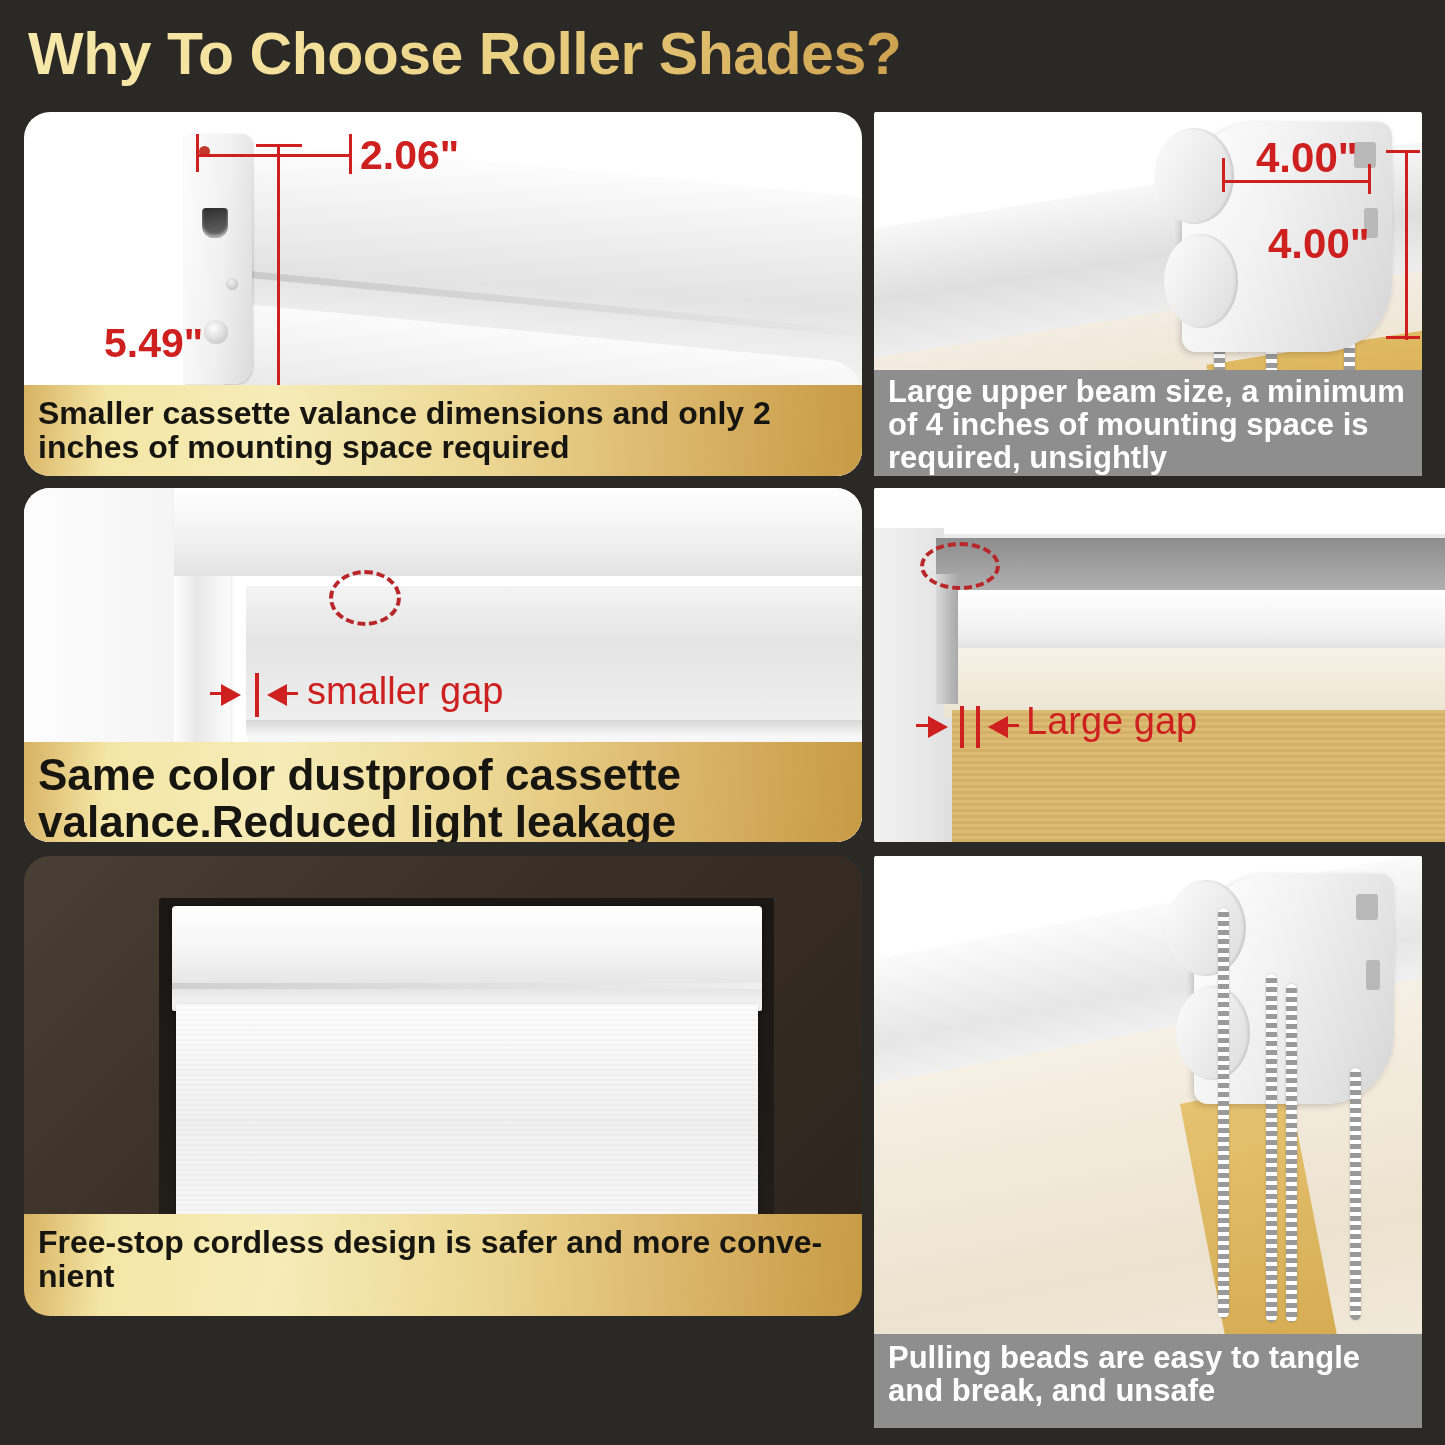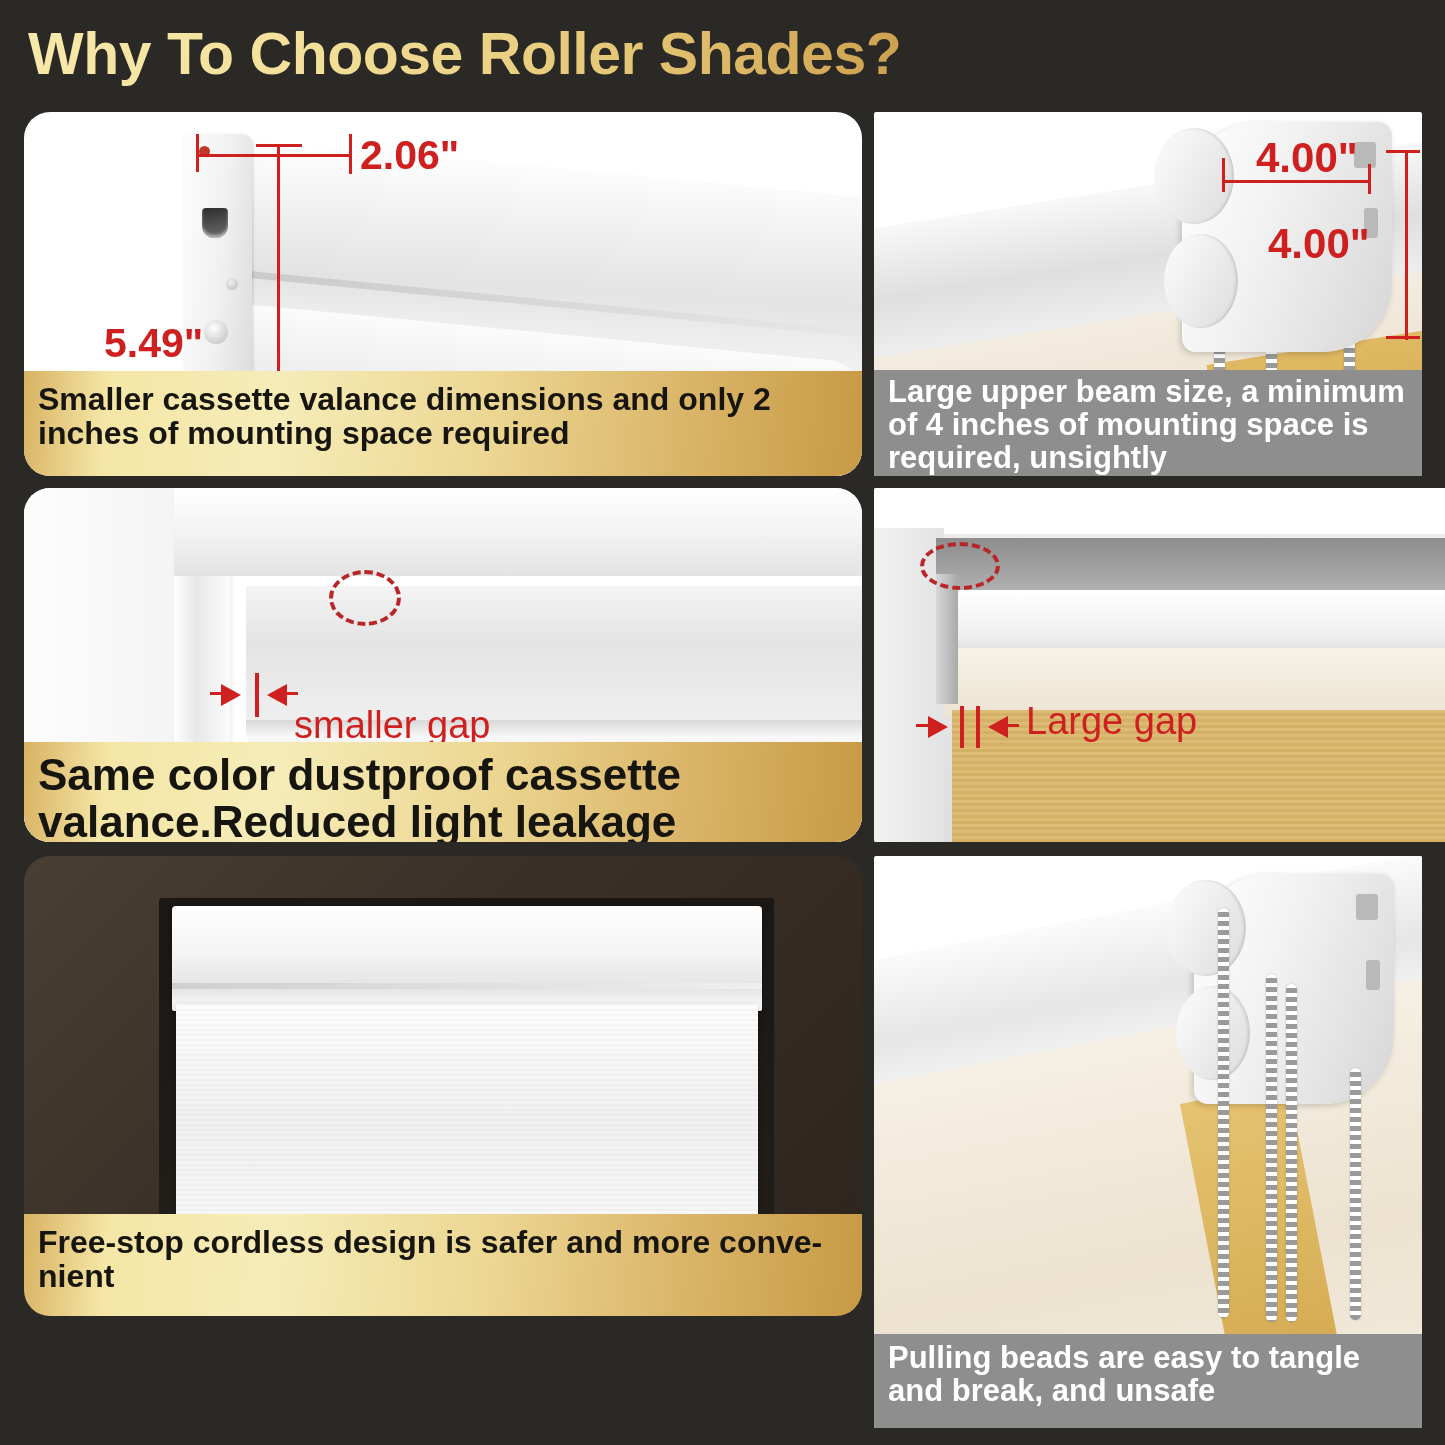--- a/index.html
+++ b/index.html
@@ -290,21 +290,21 @@
       <div class="dim-line dim-h" style="left:172px; top:42px; width:156px;"></div>
       <div class="dim-tick" style="left:172px; top:22px; height:38px;"></div>
       <div class="dim-tick" style="left:325px; top:22px; height:40px;"></div>
       <div class="dim-label" style="left:336px; top:20px; font-size:41px;">2.06"</div>
 
       <div class="dim-line dim-v" style="left:253px; top:32px; height:290px;"></div>
       <div class="dim-tick-h" style="left:232px; top:32px; width:46px;"></div>
       <div class="dim-tick-h" style="left:232px; top:320px; width:46px;"></div>
       <div class="dim-label" style="left:80px; top:208px; font-size:41px;">5.49"</div>
     </div>
-    <div class="cap gold" style="height:105px; font-size:32px; padding-top:12px;">Smaller cassette valance dimensions and only 2 inches of mounting space required</div>
+    <div class="cap gold" style="height:91px; font-size:32px; padding-top:12px;">Smaller cassette valance dimensions and only 2 inches of mounting space required</div>
   </div>
 
   <div class="panel right" style="left:874px; top:112px; width:548px; height:364px;">
     <div class="photo r1r-bg">
       <div class="beam-fabric-white"></div>
       <div class="beam-fabric-cream"></div>
       <div class="beam-fabric-tan"></div>
       <div class="chain" style="left:340px; top:44px; height:230px;"></div>
       <div class="chain" style="left:392px; top:94px; height:182px;"></div>
       <div class="chain" style="left:470px; top:214px; height:62px;"></div>
@@ -340,21 +340,21 @@
 
       <div class="dim-line dim-v" style="left:231px; top:185px; height:44px; width:4px;"></div>
       <div style="position:absolute; left:197px; top:196px; width:0; height:0;
                   border-top:11px solid transparent; border-bottom:11px solid transparent;
                   border-left:20px solid #cf2020;"></div>
       <div class="dim-line dim-h" style="left:186px; top:204px; width:14px;"></div>
       <div style="position:absolute; left:243px; top:196px; width:0; height:0;
                   border-top:11px solid transparent; border-bottom:11px solid transparent;
                   border-right:20px solid #cf2020;"></div>
       <div class="dim-line dim-h" style="left:262px; top:204px; width:12px;"></div>
-      <div class="dim-label" style="left:270px; top:182px; font-size:38px; font-weight:normal;margin-top:34px;">smaller gap</div>
+      <div class="dim-label" style="left:283px; top:182px; font-size:38px; font-weight:normal;">smaller gap</div>
     </div>
     <div class="cap gold" style="height:100px; font-size:44px; padding-top:10px;">Same color dustproof cassette valance.Reduced light leakage</div>
   </div>
 
   <div class="panel right" style="left:874px; top:488px; width:616px; height:354px;">
     <div class="photo r2r-bg">
       <div class="leak-top"></div>
       <div class="leak-wall"></div>
       <div class="leak-rail-dark"></div>
       <div class="leak-rail-white"></div>

